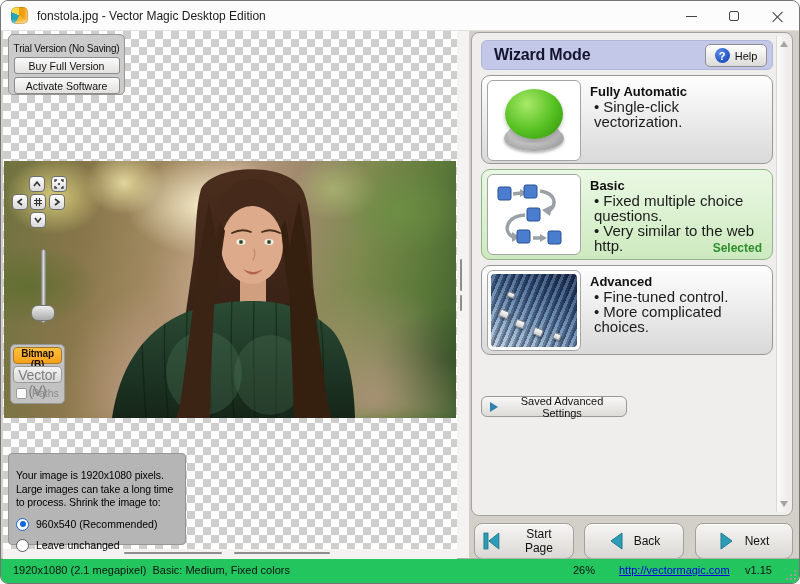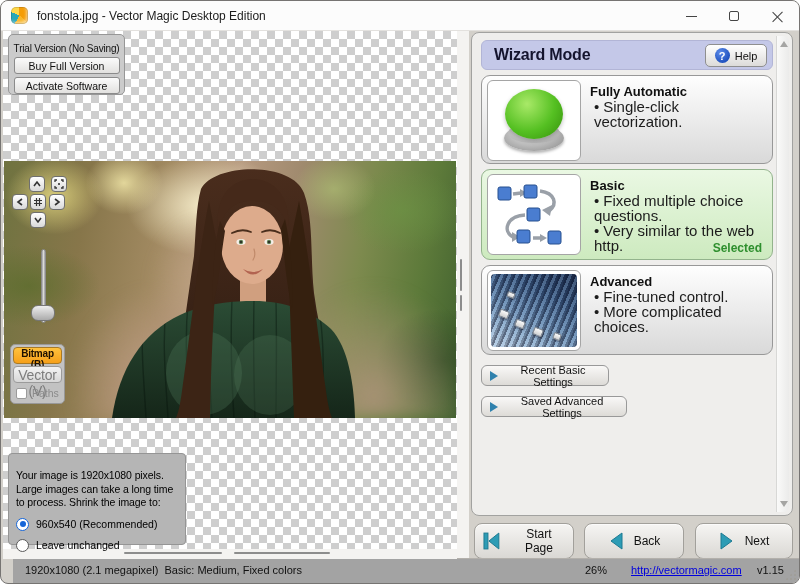--- a/index.html
+++ b/index.html
@@ -122,21 +122,21 @@
   .scrollcol{position:absolute;right:3px;top:3px;bottom:3px;width:13px;background:linear-gradient(90deg,#fafaf9,#ebebea);border-left:1px solid #d8d8d6;border-radius:0 6px 6px 0;}
   .sc-up{position:absolute;left:3px;top:5px;width:0;height:0;border-left:4px solid transparent;border-right:4px solid transparent;border-bottom:6px solid #a5a5a3;}
   .sc-down{position:absolute;left:3px;bottom:5px;width:0;height:0;border-left:4px solid transparent;border-right:4px solid transparent;border-top:6px solid #a5a5a3;}
 
   
   .navbar-btn{position:absolute;top:492px;height:36px;background:linear-gradient(#f6f5f3,#dad8d4);border:1px solid #a2a09b;border-radius:8px;display:flex;align-items:center;justify-content:center;font-family:inherit;box-shadow:0 1px 1px rgba(255,255,255,.7) inset;}
   .navbar-btn svg{display:block;margin-right:10px;}
   .navbar-label{font-size:12px;color:#111;}
 
   
-  .statusbar{position:absolute;left:12px;bottom:0;right:0;height:25px;background:#a3a3a3;border-top:1px solid #b3b0ab;font-size:11px;color:#111;}
+  .statusbar{position:absolute;left:0;bottom:0;right:0;height:25px;background:#22c55e;border-top:1px solid #b3b0ab;font-size:11px;color:#111;}
   .status-left{position:absolute;left:12px;top:5px;white-space:pre;}
   .status-zoom{position:absolute;left:572px;top:5px;}
   .status-link{position:absolute;left:618px;top:5px;color:var(--link-blue,#0000dd);text-decoration:underline;cursor:pointer;}
   .status-version{position:absolute;left:744px;top:5px;}
   .grip{position:absolute;right:3px;bottom:3px;width:11px;height:11px;
     background-image:radial-gradient(circle,#a09e99 1px,transparent 1.3px);background-size:4px 4px;
     clip-path:polygon(100% 0,100% 100%,0 100%);}
 </style>
 </head>
 <body>
@@ -362,24 +362,20 @@
             <span class="fader" style="left:16px;top:18px;width:8px;height:6px;"></span>
           </div>
         </div>
         <div class="card-text">
           <div class="card-title">Advanced</div>
           <div class="bullet-line">Fine-tuned control.</div>
           <div class="bullet-line">More complicated choices.</div>
         </div>
       </div>
 
-      <button class="expander" style="top:332px;width:128px;">
-        <span class="tri-right"></span>
-        <span class="expander-label">Recent Basic Settings</span>
-      </button>
       <button class="expander" style="top:363px;width:146px;">
         <span class="tri-right"></span>
         <span class="expander-label">Saved Advanced Settings</span>
       </button>
 
       <div class="scrollcol">
         <span class="sc-up"></span>
         <span class="sc-down"></span>
       </div>
     </div>

